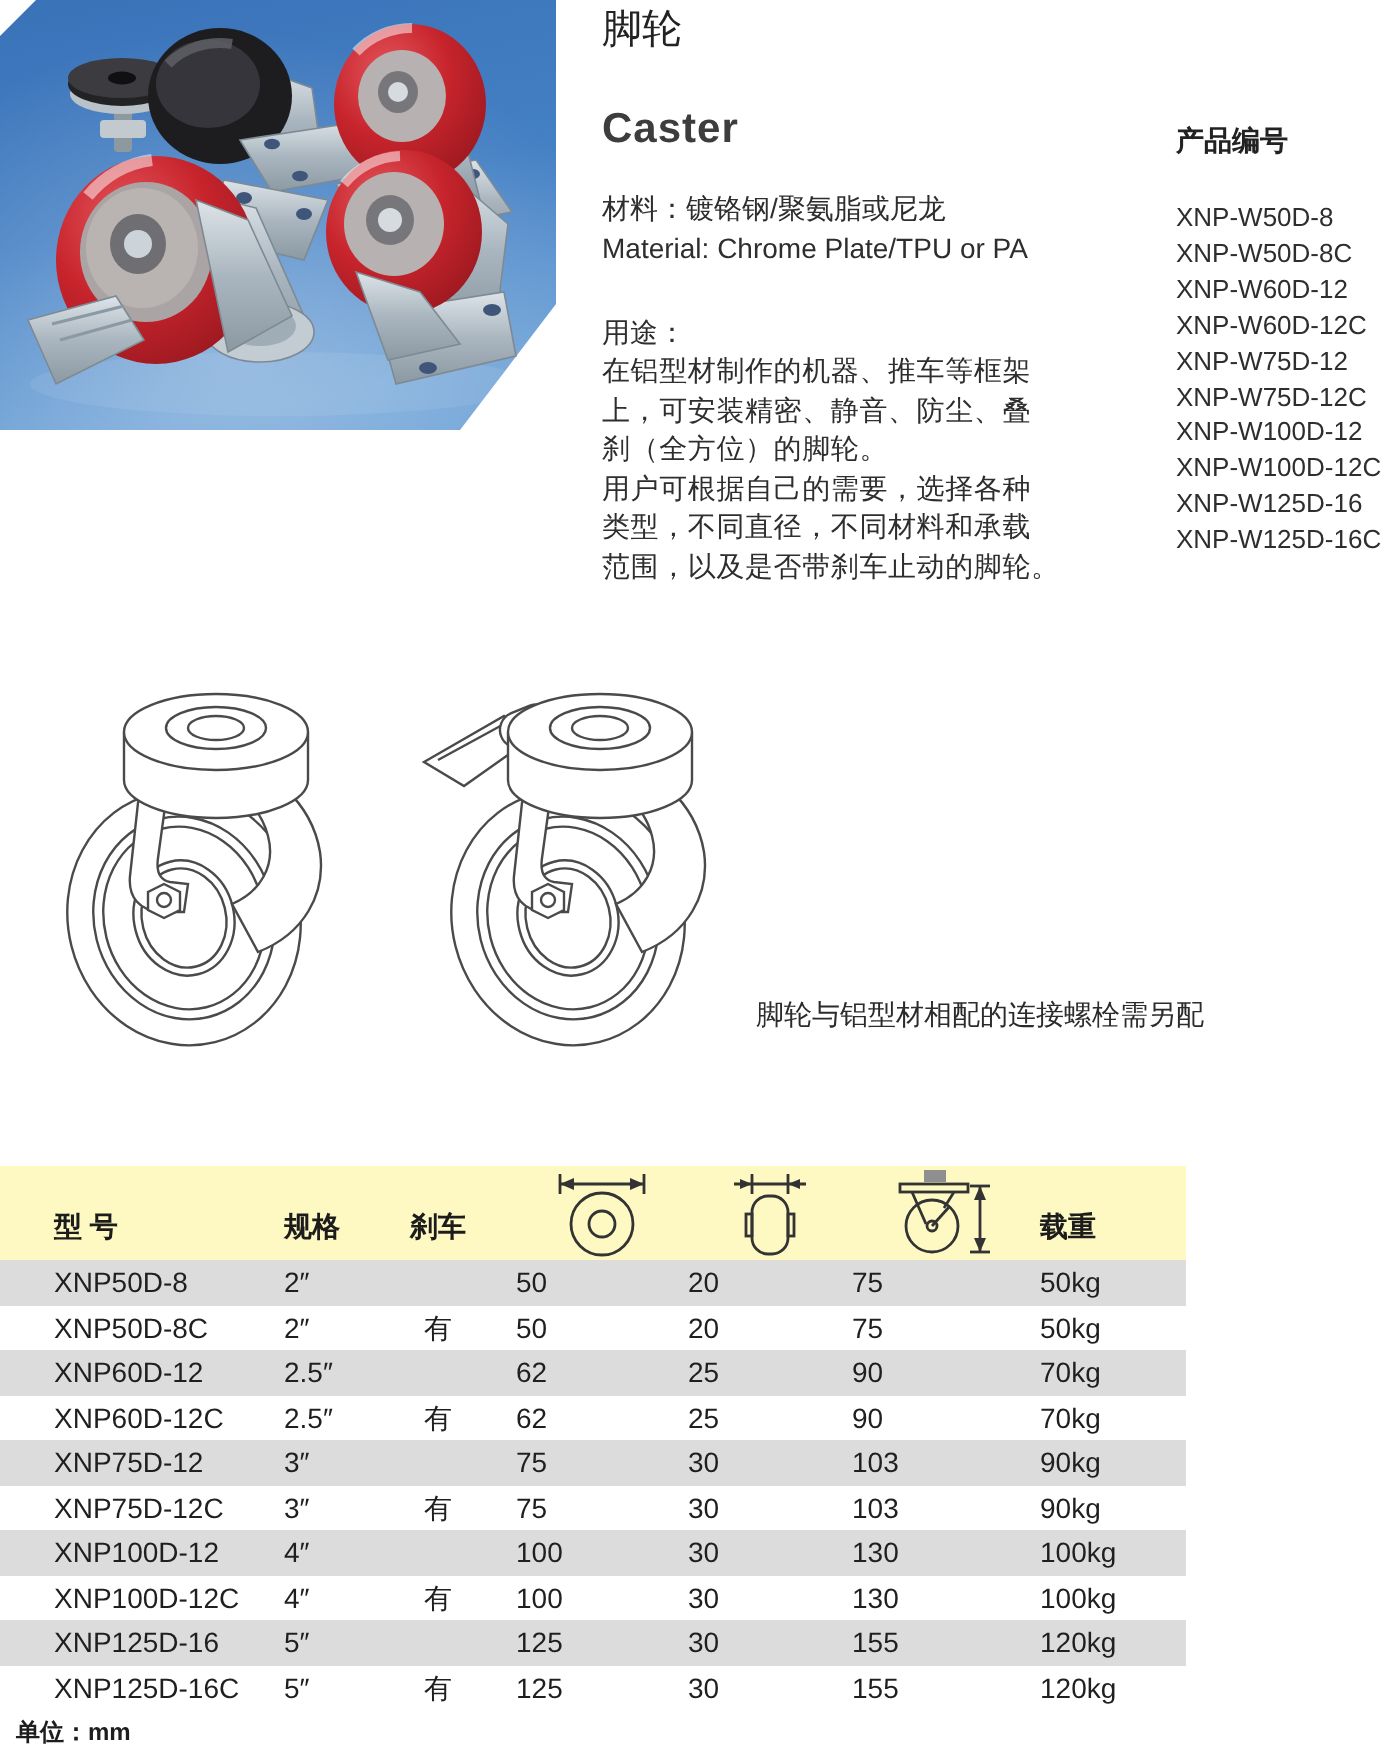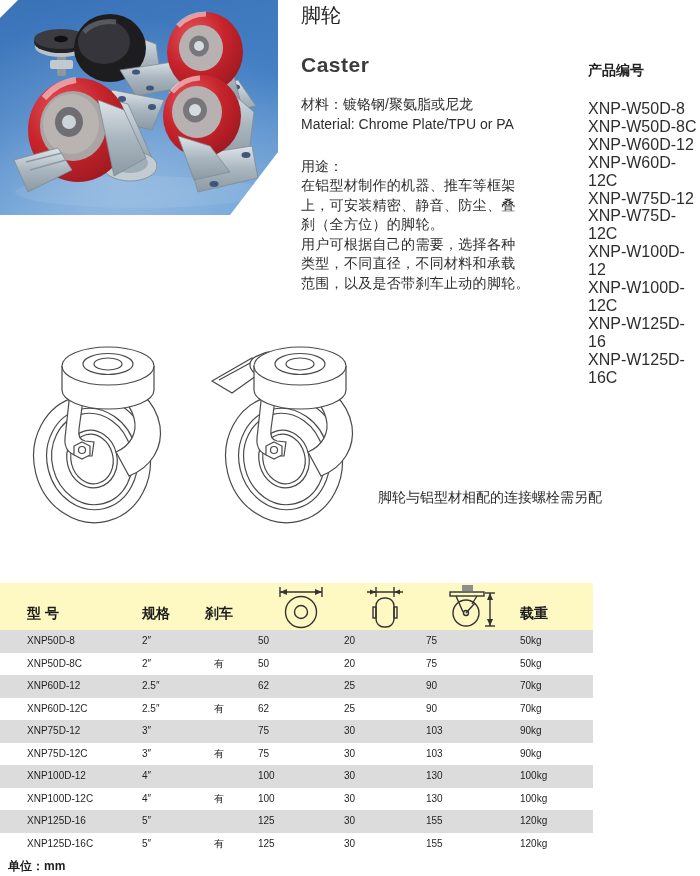--- a/index.html
+++ b/index.html
@@ -17,39 +17,39 @@
   .material { margin-top:16px; }
   .material div { font-size:14px; line-height:20px; color:#2e2e2e; }
   .usage { margin-top:22px; }
   .usage .usage-label { font-size:14px; line-height:20px; color:#2e2e2e; }
   .usage .uline { font-size:14px; line-height:19.5px; color:#2e2e2e; letter-spacing:0.3px; }
 
   
   .codes { position:absolute; left:588px; top:62px; width:110px; }
   .codes-title { font-size:14px; font-weight:bold; color:#222; }
   .codes-list { margin-top:20px; }
-  .code-line { font-size:16px; line-height:17.9px; color:#2e2e2e; }
+  .code-line { font-size:13px; line-height:17.9px; color:#2e2e2e; }
 
   
   .drawing-left  { position:absolute; left:12px;  top:336px; }
   .drawing-right { position:absolute; left:196px; top:331px; }
-  .drawing-note { position:absolute; left:378px; top:489px; font-size:14px; font-weight:500; color:#2b2b2b; }
+  .drawing-note { position:absolute; left:378px; top:499px; font-size:14px; font-weight:500; color:#2b2b2b; }
 
   
   .spec-table { position:absolute; left:0; top:583px; width:593px; }
   .cols { display:grid; grid-template-columns:135px 45px 78px 86px 82px 88px 79px; }
   .thead { height:47px; background:#fef9c3; }
   .thead .hcell { display:flex; align-items:flex-end; padding-bottom:7px;
     font-size:14px; font-weight:600; color:#1c1c1c; }
   .thead .h-model { padding-left:27px; }
   .thead .h-spec  { padding-left:7px; }
   .thead .h-brake { justify-content:center; }
   .thead .h-load  { padding-left:6px; }
   .thead .icon-cell { display:flex; align-items:center; justify-content:center; padding-bottom:0; }
-  .trow { height:22.5px; line-height:22.5px; font-size:10px; color:#1f1f1f; }
+  .trow { height:22.5px; line-height:22.5px; font-size:14px; color:#1f1f1f; }
   .trow:nth-child(even) { background:#dcdcdc; }
   .trow .c { overflow:hidden; white-space:nowrap; }
   .c.model { padding-left:27px; }
   .c.spec  { padding-left:7px; }
   .c.brake { text-align:center; }
   .c.num   { text-align:left; }
   .c.load  { padding-left:6px; }
 
   .unit-note { position:absolute; left:8px; top:858px; font-size:12px; font-weight:600; color:#1d1d1d; }
 

